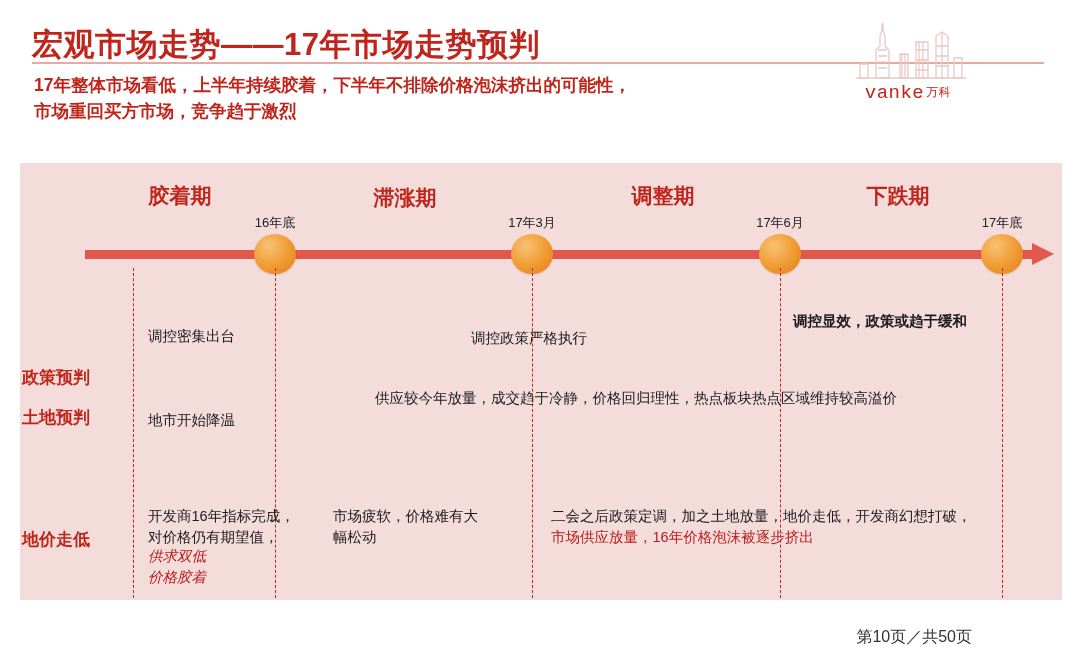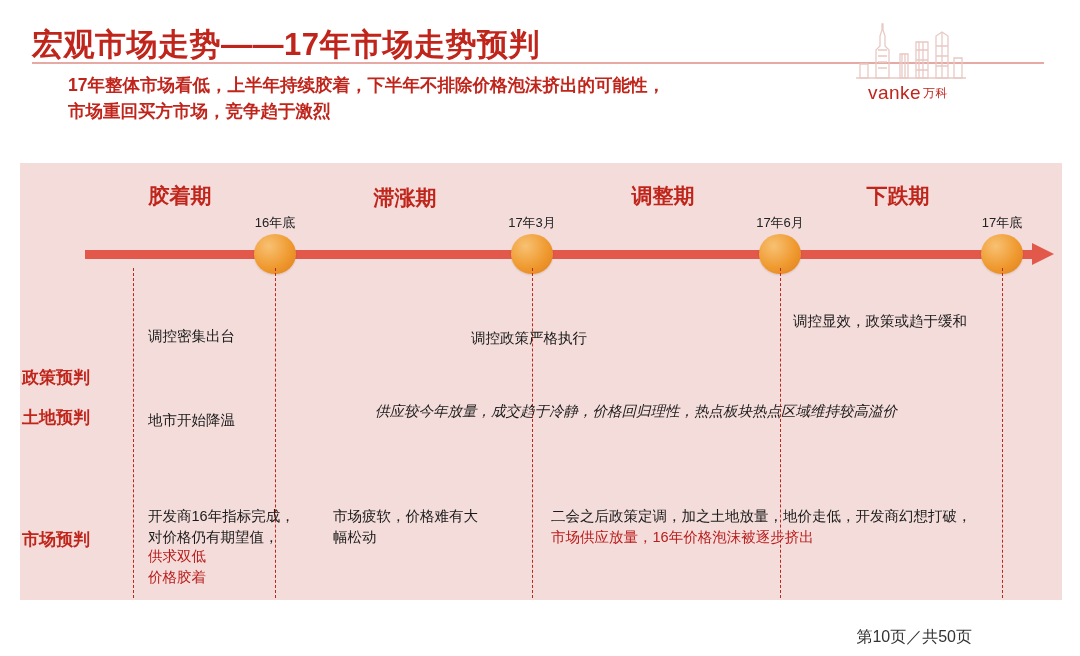--- a/index.html
+++ b/index.html
@@ -33,21 +33,20 @@
   }
   .subtitle {
     position: absolute;
     left: 34px;
     top: 72px;
     font-size: 17.5px;
     font-weight: bold;
     color: #c0251c;
     line-height: 26px;
     white-space: pre-line;
-    margin-left: 34px;
   }
   .title-rule {
     position: absolute;
     left: 32px;
     top: 62px;
     width: 1012px;
     height: 2px;
     background: #e6a9a3;
   }
 
@@ -69,20 +68,21 @@
   .logo-text {
     position: absolute;
     left: 0;
     top: 62px;
     width: 120px;
     text-align: center;
     color: #c0251c;
     font-size: 19px;
     letter-spacing: 0.5px;
     white-space: nowrap;
+    font-family: Liberation Mono, monospace;
   }
   .logo-text .cn {
     font-size: 12px;
     vertical-align: middle;
     margin-left: 2px;
   }
 
   
   .panel {
     position: absolute;
@@ -232,26 +232,26 @@
     <div class="date-label" style="left: 780px; top: 214px;">17年6月</div>
     <div class="node" style="left: 780px;"></div>
     <div class="divider" style="left: 780px;"></div>
     <div class="date-label" style="left: 1002px; top: 214px;">17年底</div>
     <div class="node" style="left: 1002px;"></div>
     <div class="divider" style="left: 1002px;"></div>
     <div class="divider" style="left: 133px;"></div>
     <div class="row-label" style="top: 322px; margin-top: 44px;">政策预判</div>
     <div class="cell" style="left: 148px; top: 326px; width: 170px;">调控密集出台</div>
     <div class="cell" style="left: 471px; top: 328px; width: 220px;">调控政策严格执行</div>
-    <div class="cell" style="left: 793px; top: 311px; width: 280px;">调控显效，政策或趋于缓和</div>
+    <div class="cell" style="left: 793px; top: 311px; width: 280px; font-weight: bold;">调控显效，政策或趋于缓和</div>
     <div class="row-label" style="top: 406px;">土地预判</div>
     <div class="cell" style="left: 148px; top: 410px; width: 170px;">地市开始降温</div>
-    <div class="cell" style="left: 375px; top: 401px; width: 650px; font-style: italic;">供应较今年放量，成交趋于冷静，价格回归理性，热点板块热点区域维持较高溢价</div>
-    <div class="row-label" style="top: 528px;">市场预判</div>
+    <div class="cell" style="left: 375px; top: 388px; width: 650px;">供应较今年放量，成交趋于冷静，价格回归理性，热点板块热点区域维持较高溢价</div>
+    <div class="row-label" style="top: 528px;">地价走低</div>
     <div class="cell" style="left: 148px; top: 506px; width: 190px;">开发商16年指标完成，
 对价格仍有期望值，</div>
-    <div class="cell red" style="left: 148px; top: 546px; width: 190px;">供求双低
+    <div class="cell red" style="left: 148px; top: 546px; width: 190px; font-style: italic;">供求双低
 价格胶着</div>
     <div class="cell" style="left: 333px; top: 506px; width: 200px;">市场疲软，价格难有大
 幅松动</div>
     <div class="cell" style="left: 551px; top: 506px; width: 470px;">二会之后政策定调，加之土地放量，地价走低，开发商幻想打破，</div>
     <div class="cell red" style="left: 551px; top: 527px; width: 470px;">市场供应放量，16年价格泡沫被逐步挤出</div>
   </div>
 
 </body></html>

